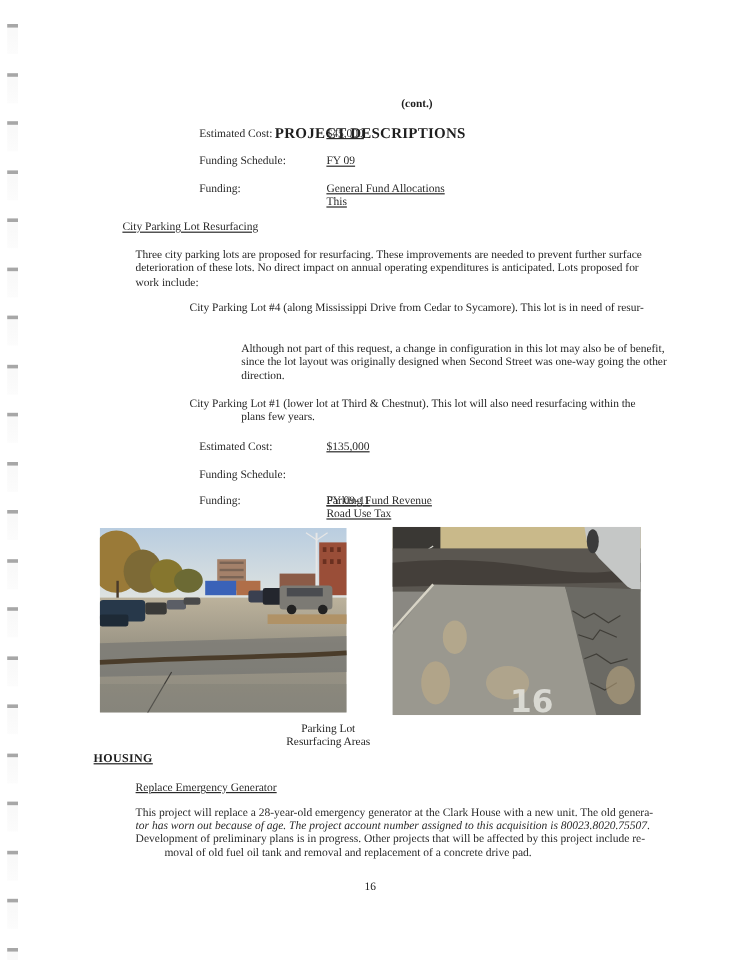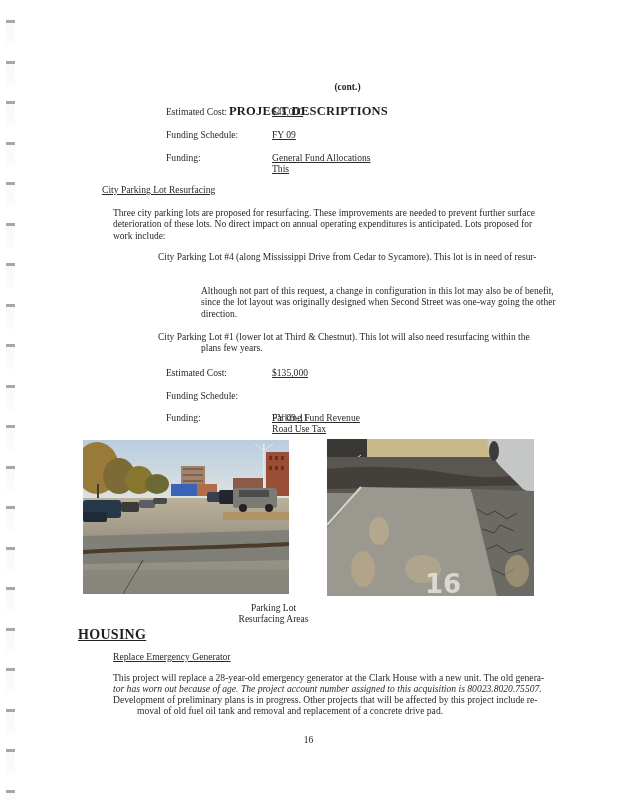--- a/index.html
+++ b/index.html
@@ -25,21 +25,21 @@
 
   .para { position:absolute; font-size:9.5px; line-height:11.4px; color:#262626; white-space:normal; }
   .list-item { position:absolute; font-size:9.5px; line-height:11.4px; color:#262626; }
   .li-first { white-space:nowrap; }
   .li-rest { padding-left:43px; }
 
   .photo { position:absolute; overflow:hidden; }
   .photo svg { display:block; }
 
   .caption { position:absolute; left:0; width:547px; text-align:center; font-size:9.5px; line-height:11.5px; color:#262626; }
-  .section { position:absolute; left:78px; top:627px; font-weight:bold; font-size:14px; text-decoration:underline; letter-spacing:.3px; }
+  .section { position:absolute; left:78px; top:627px; font-weight:bold; font-size:10px; text-decoration:underline; letter-spacing:.3px; }
   .pagenum { position:absolute; left:0; width:617px; text-align:center; top:735px; font-size:9.5px; }
 </style>
 </head>
 <body>
 
 <div class="page">
 
   <div class="holes" id="holes">
       <div class="hole" style="top: 20px;"></div>
       <div class="hole" style="top: 60.5px;"></div>

